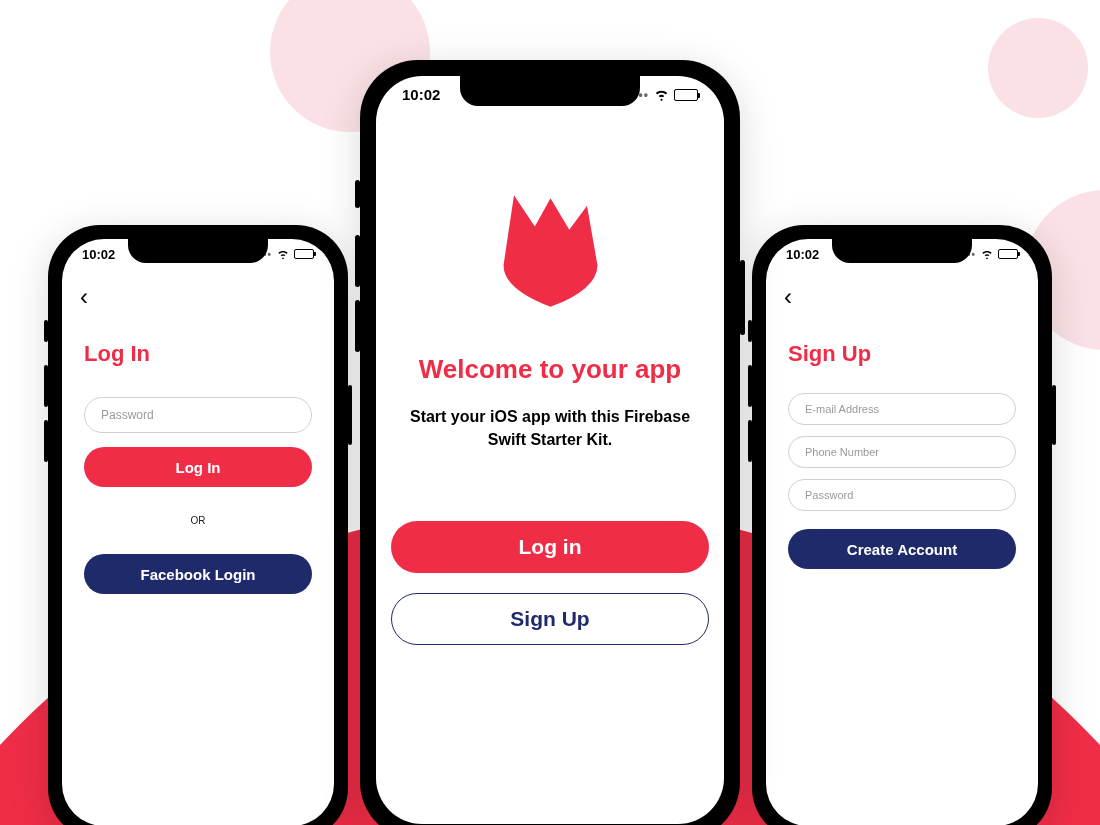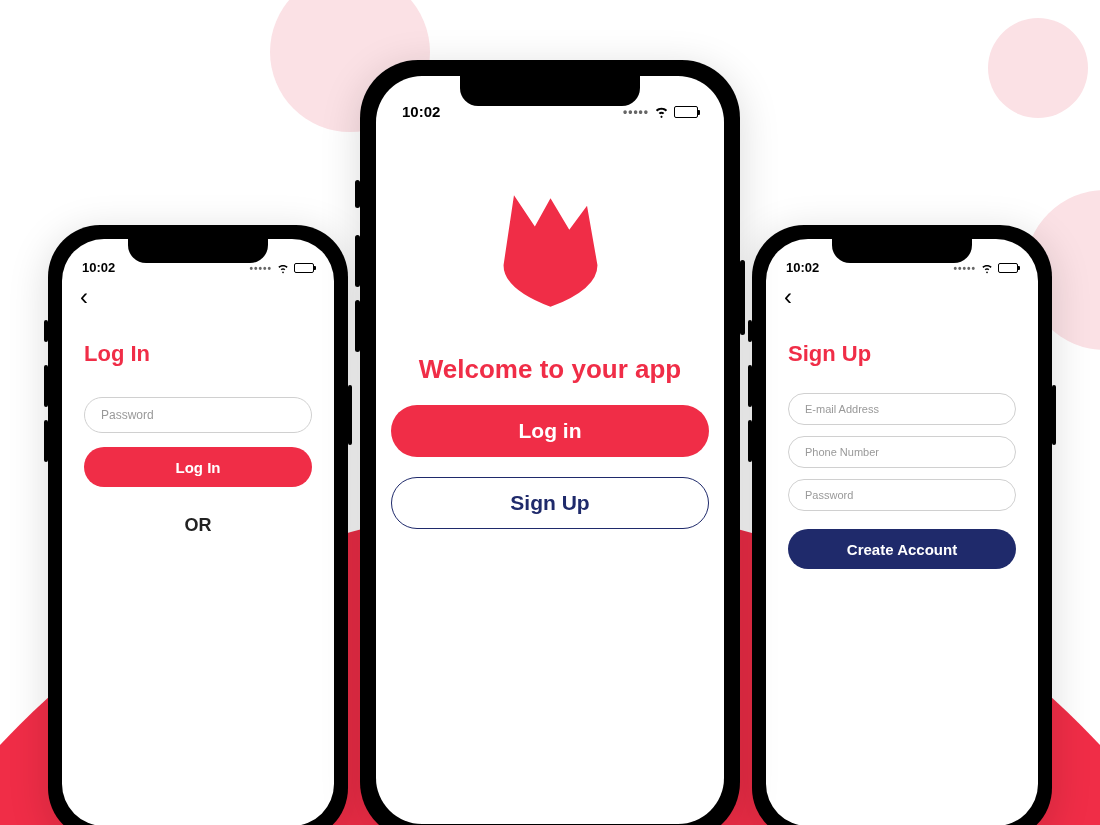--- a/index.html
+++ b/index.html
@@ -83,21 +83,21 @@
       left: 50%;
       transform: translateX(-50%);
       background: #000;
       border-radius: 0 0 18px 18px;
     }
     .side .notch { width: 140px; height: 24px; }
     .center .notch { width: 180px; height: 30px; }
     .status-bar {
       display: flex;
       justify-content: space-between;
-      align-items: flex-end;
+      align-items: flex-start;
       padding: 8px 20px 0 20px;
       height: 36px;
       font-weight: 600;
     }
     .side .status-bar { font-size: 13px; }
     .center .status-bar { font-size: 15px; height: 44px; padding: 10px 26px 0 26px;}
     .status-right { display: flex; align-items: center; gap: 4px; }
     .dots { font-size: 10px; letter-spacing: 1px; color: #666; }
     .center .dots { font-size: 12px; }
     .wifi-icon svg { width: 14px; height: 14px; display: block;}
@@ -138,21 +138,21 @@
       align-items: center;
       justify-content: center;
       font-weight: 600;
       font-size: 15px;
       cursor: pointer;
       border: none;
     }
     .btn-primary { background: #f02d47; color: #fff; }
     .btn-navy { background: #1f2a6b; color: #fff; }
     .btn-outline { background: #fff; color: #1f2a6b; border: 1.5px solid #1f2a6b; }
-    .or-text { text-align: center; font-size: 18px; font-weight: 700; color: #222; margin: 28px 0; }
+    .or-text { text-align: center; font-size: 10px; font-weight: 400; color: #222; margin: 28px 0; }
     
     .logo-wrap { display: flex; justify-content: center; margin-top: 70px; margin-bottom: 40px; }
     .logo-icon svg { width: 105px; height: 120px; }
     .welcome-title {
       color: #f02d47;
       font-size: 26px;
       font-weight: 700;
       text-align: center;
       margin-bottom: 20px;
     }
@@ -202,20 +202,23 @@
     <div class="content">
       <span class="back-chevron">‹</span>
       <div class="title-red">Log In</div>
       <div class="input-field">
           <span>Password</span>
         </div>
       <button class="btn btn-primary">
           <span>Log In</span>
         </button>
       <div class="or-text">OR</div>
+      <button class="btn btn-navy">
+          <span>Facebook Login</span>
+        </button>
     </div>
   </div>
 </div>
 
 <div class="phone center">
   <div class="side-btn b1"></div>
     <div class="side-btn b2"></div>
     <div class="side-btn b3"></div>
     <div class="side-btn b4"></div>
   <div class="screen">
@@ -234,20 +237,21 @@
     </div>
     <div class="content">
       <div class="logo-wrap">
         <span class="logo-icon">
           <svg viewBox="0 0 100 115">
             <path fill="#f02d47" d="M 15 5 L 35 35 L 50 8 L 68 38 L 85 15 L 95 72 Q 95 95 50 112 Q 5 95 5 72 Z"></path>
           </svg>
         </span>
       </div>
       <div class="welcome-title">Welcome to your app</div>
+      <div class="welcome-sub">Start your iOS app with this Firebase Swift Starter Kit.</div>
       <button class="btn btn-primary">
           <span>Log in</span>
         </button>
       <button class="btn btn-outline">
           <span>Sign Up</span>
         </button>
     </div>
   </div>
 </div>
 

